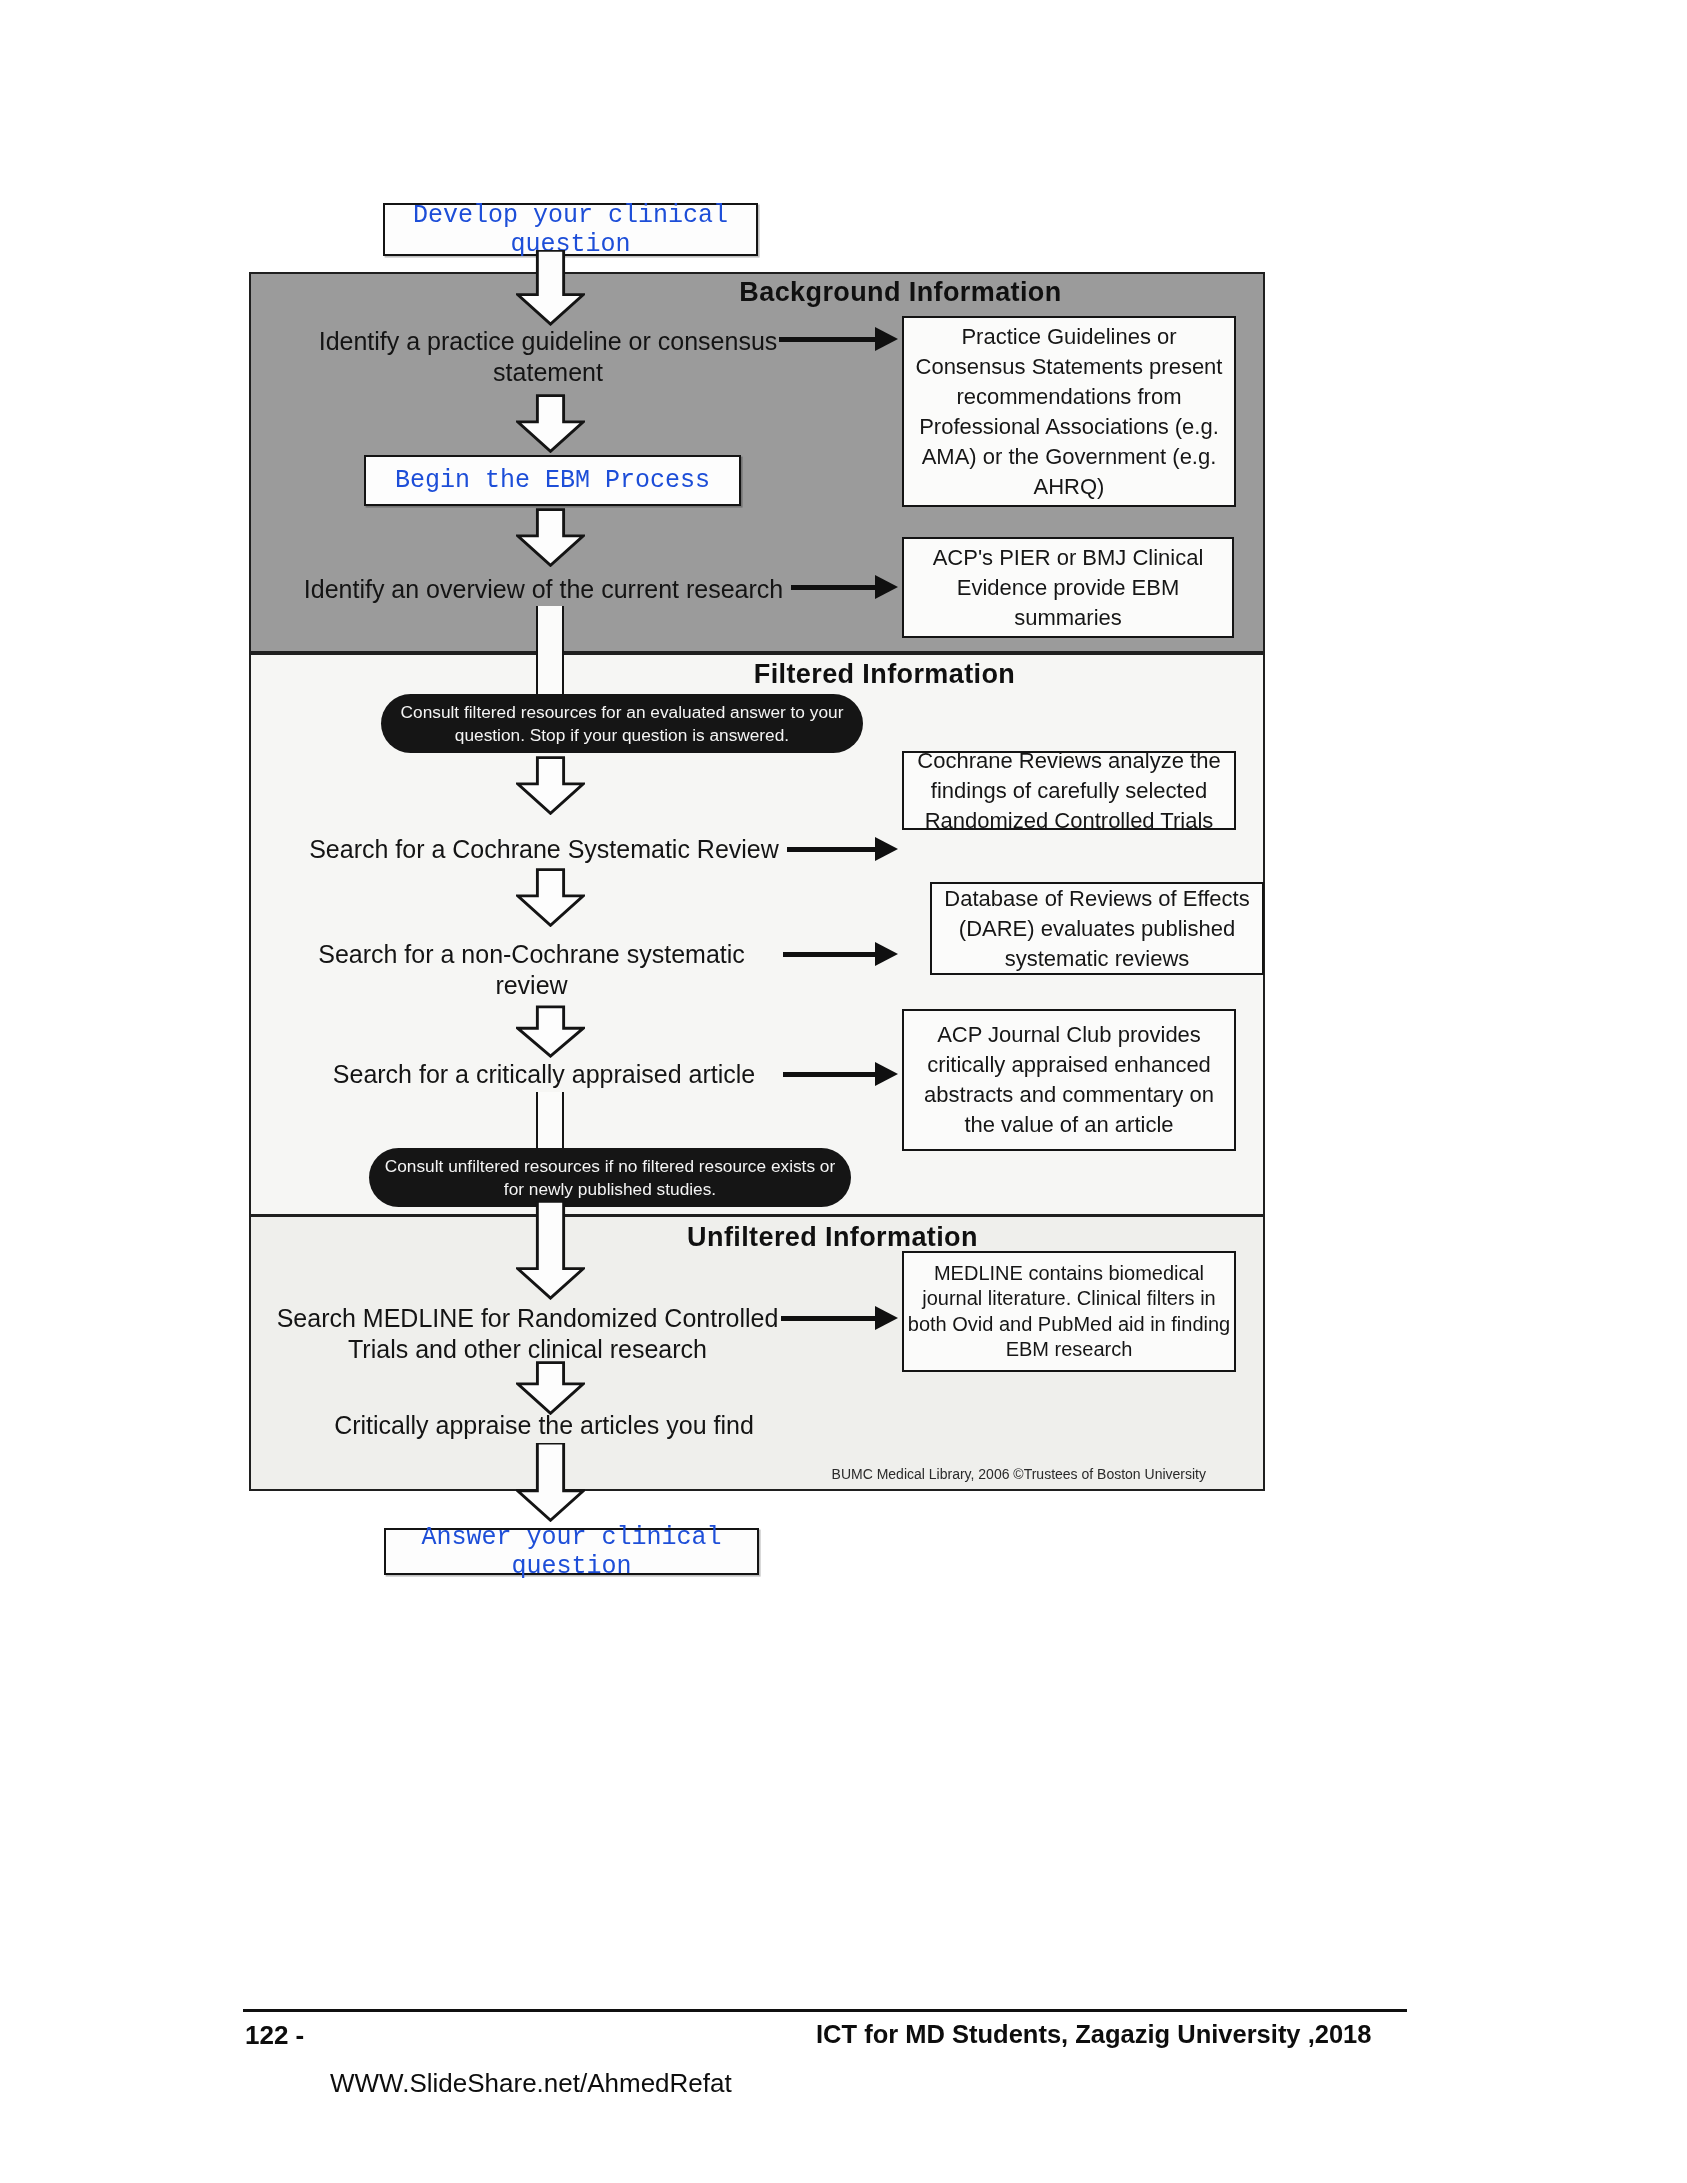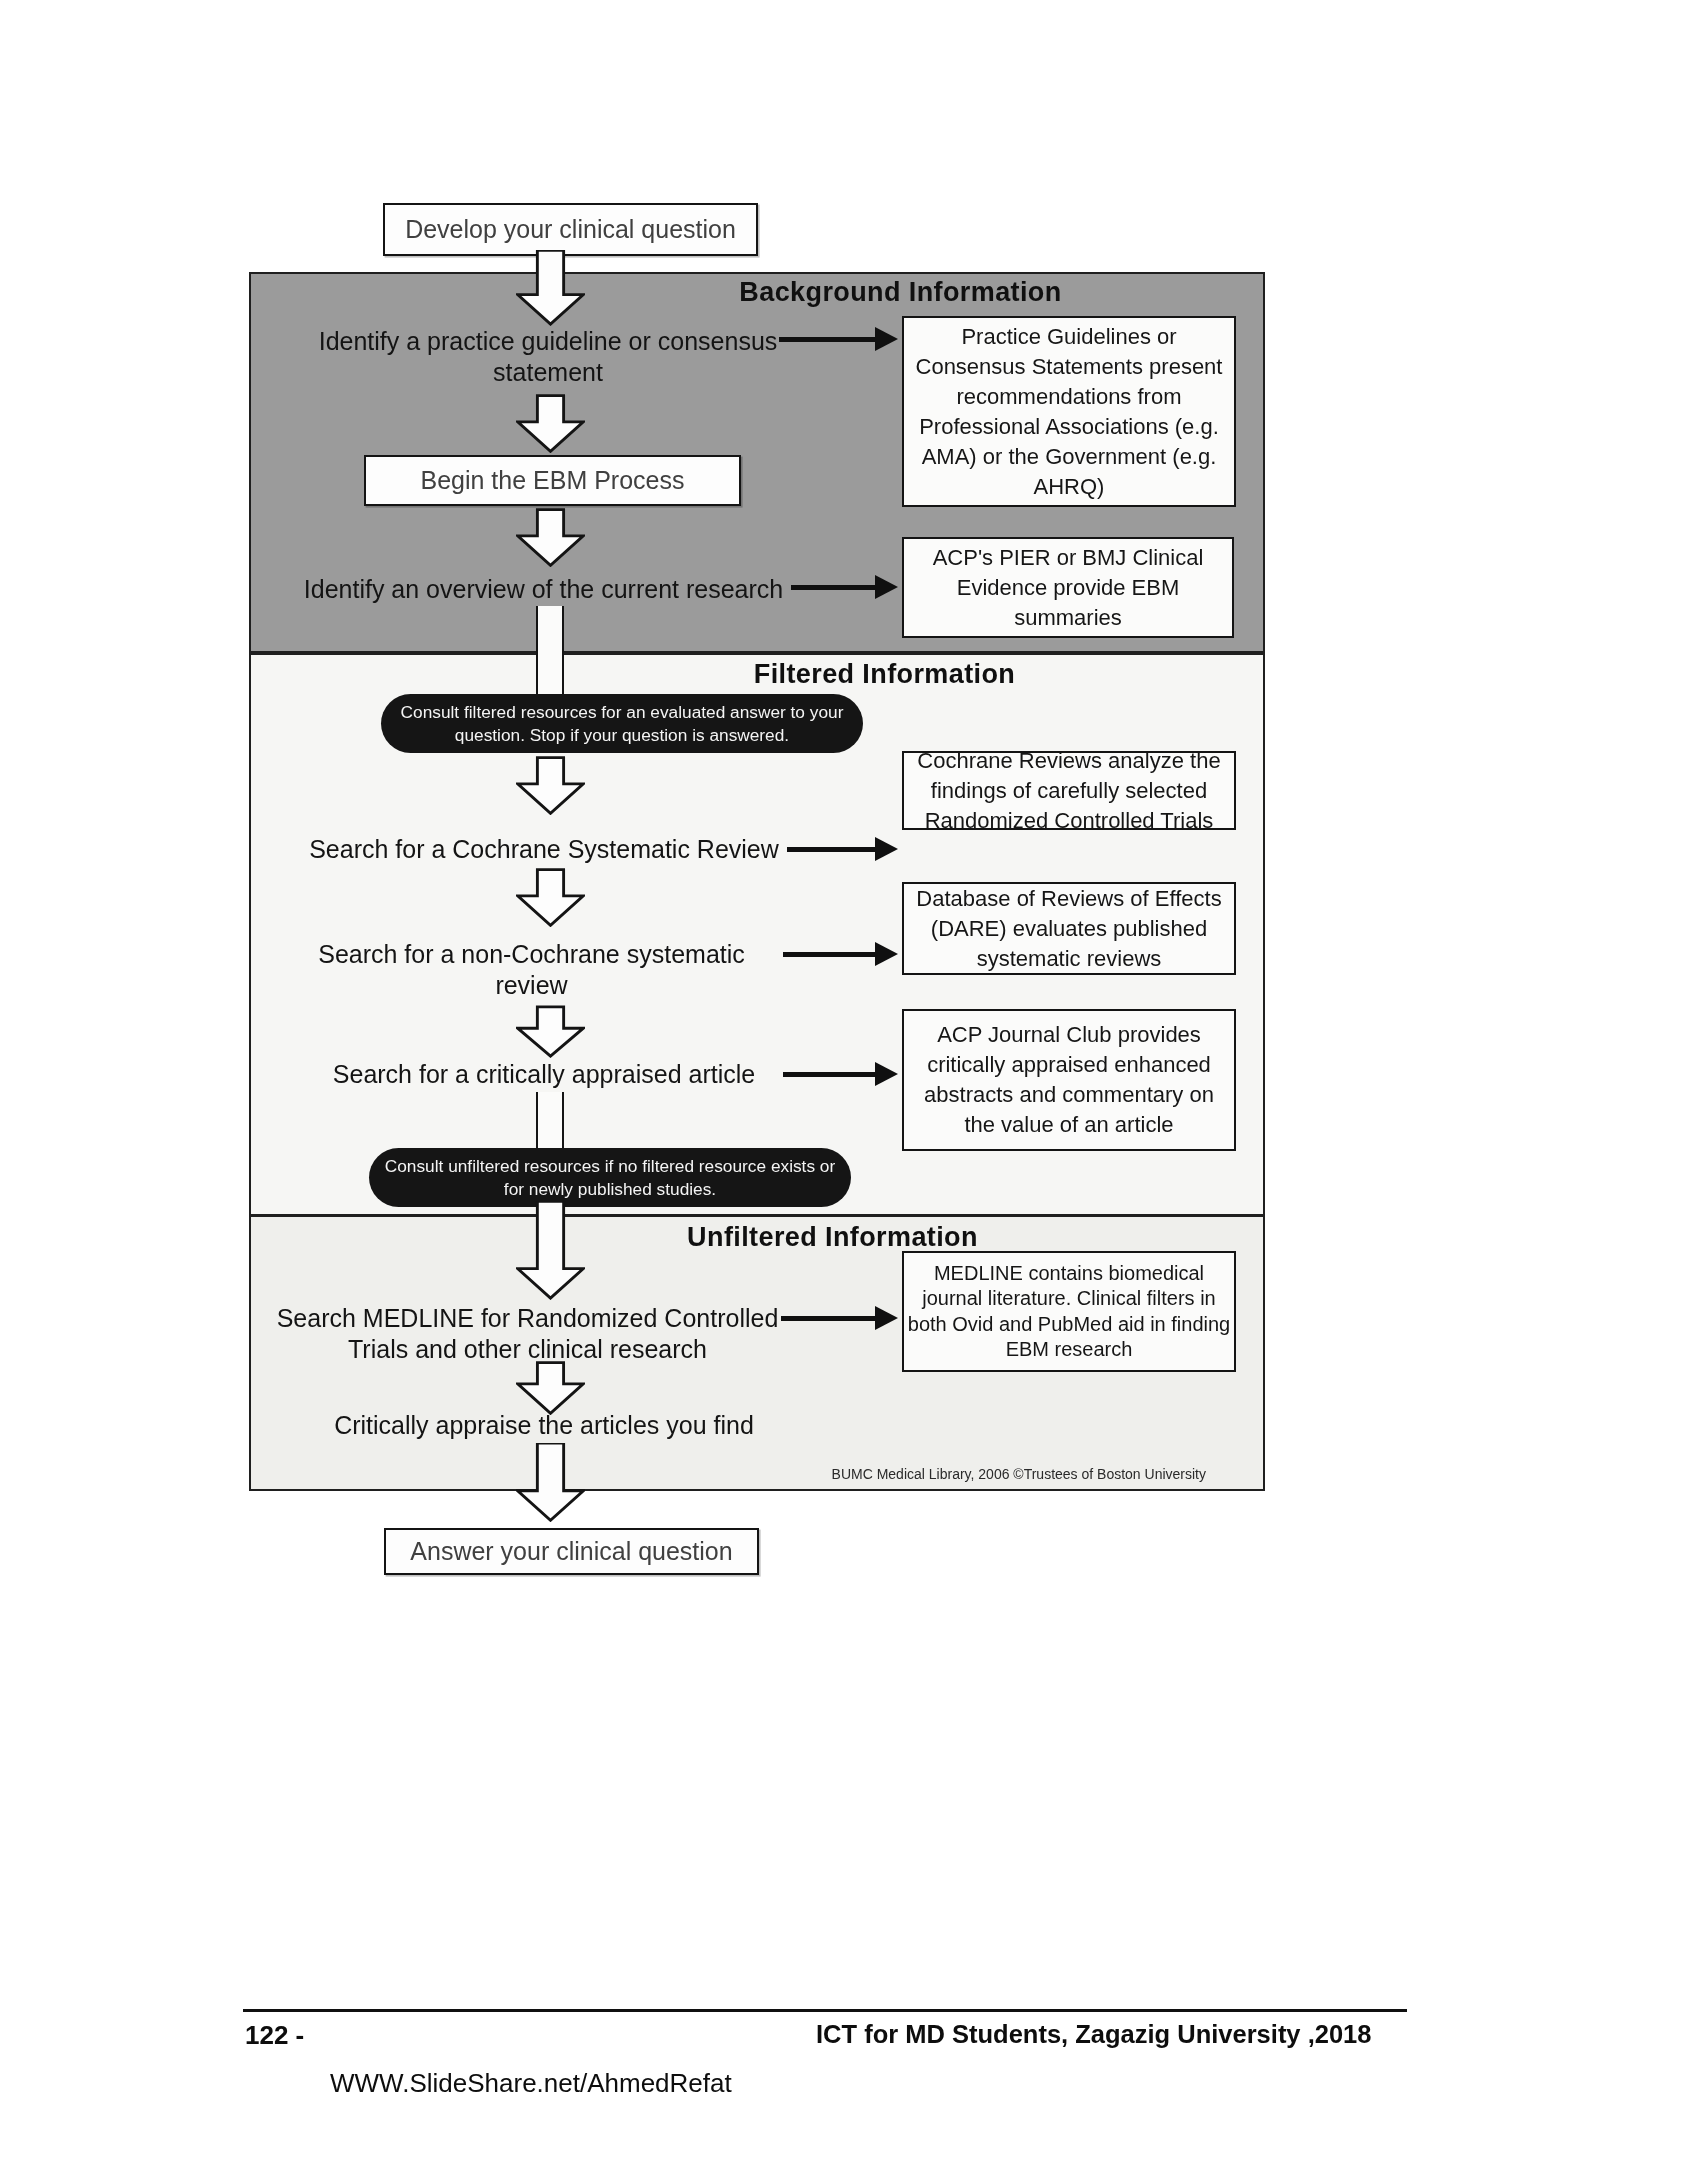--- a/index.html
+++ b/index.html
@@ -9,21 +9,21 @@
   .section{position:absolute;box-sizing:border-box;border:2.5px solid #1f1f1f;}
   .sec-bg{left:249px;top:272px;width:1016px;height:381px;background:#9b9b9b;}
   .sec-filtered{left:249px;top:653px;width:1016px;height:563px;background:#f6f6f4;}
   .sec-unfiltered{left:249px;top:1215px;width:1016px;height:276px;background:#efefec;}
 
   .sec-title{position:absolute;width:387px;text-align:center;font-weight:bold;
              font-size:27px;color:#101010;letter-spacing:0.4px;}
 
   .wbox{position:absolute;box-sizing:border-box;background:#fdfdfd;border:2.5px solid #141414;
         display:flex;align-items:center;justify-content:center;text-align:center;
-        font-size:25px;color:#404040;box-shadow:1.6px 1.6px 0 rgba(0,0,0,.25);}
+        font-size:25px;color:#1d4ed8;box-shadow:1.6px 1.6px 0 rgba(0,0,0,.25);font-family:Liberation Mono, monospace;}
 
   .rbox{position:absolute;box-sizing:border-box;background:#fbfbfa;border:2.5px solid #141414;
         display:flex;align-items:center;justify-content:center;text-align:center;
         font-size:22px;line-height:30px;color:#161616;padding:0 5px;overflow:hidden;}
   .rbox.small{font-size:20px;line-height:25.5px;padding:0 3.3px;}
 
   .step{position:absolute;text-align:center;font-size:25px;line-height:30.5px;color:#141414;}
 
   .oval{position:absolute;box-sizing:border-box;background:#151515;border-radius:33px;
         color:#f4f4f4;display:flex;align-items:center;justify-content:center;
@@ -116,21 +116,21 @@
     <svg width="69" height="59" viewBox="0 0 84 72">
         <polygon points="26,2 58,2 58,34 82,34 42,70 2,34 26,34" fill="#fdfdfd" stroke="#141414" stroke-width="3.5"></polygon>
       </svg>
   </div>
 
   <div class="step" style="left:301px;top:939px;width:461px;">Search for a non-Cochrane systematic review</div>
   <div class="harrow" style="left:783px;top:954px;width:115px;">
     <div class="line"></div>
       <div class="head"></div>
   </div>
-  <div class="rbox" style="left:902px;top:882px;width:334px;height:93px;">Database of Reviews of Effects (DARE) evaluates published systematic reviews</div>
+  <div class="rbox" style="left:930px;top:882px;width:334px;height:93px;">Database of Reviews of Effects (DARE) evaluates published systematic reviews</div>
 
   <div class="varrow" style="left:516px;top:1005px;">
     <svg width="69" height="53" viewBox="0 0 84 64">
         <polygon points="26,2 58,2 58,28 82,28 42,62 2,28 26,28" fill="#fdfdfd" stroke="#141414" stroke-width="3.5"></polygon>
       </svg>
   </div>
 
   <div class="step" style="left:272px;top:1059px;width:544px;">Search for a critically appraised article</div>
   <div class="harrow" style="left:783px;top:1074px;width:115px;">
     <div class="line"></div>

